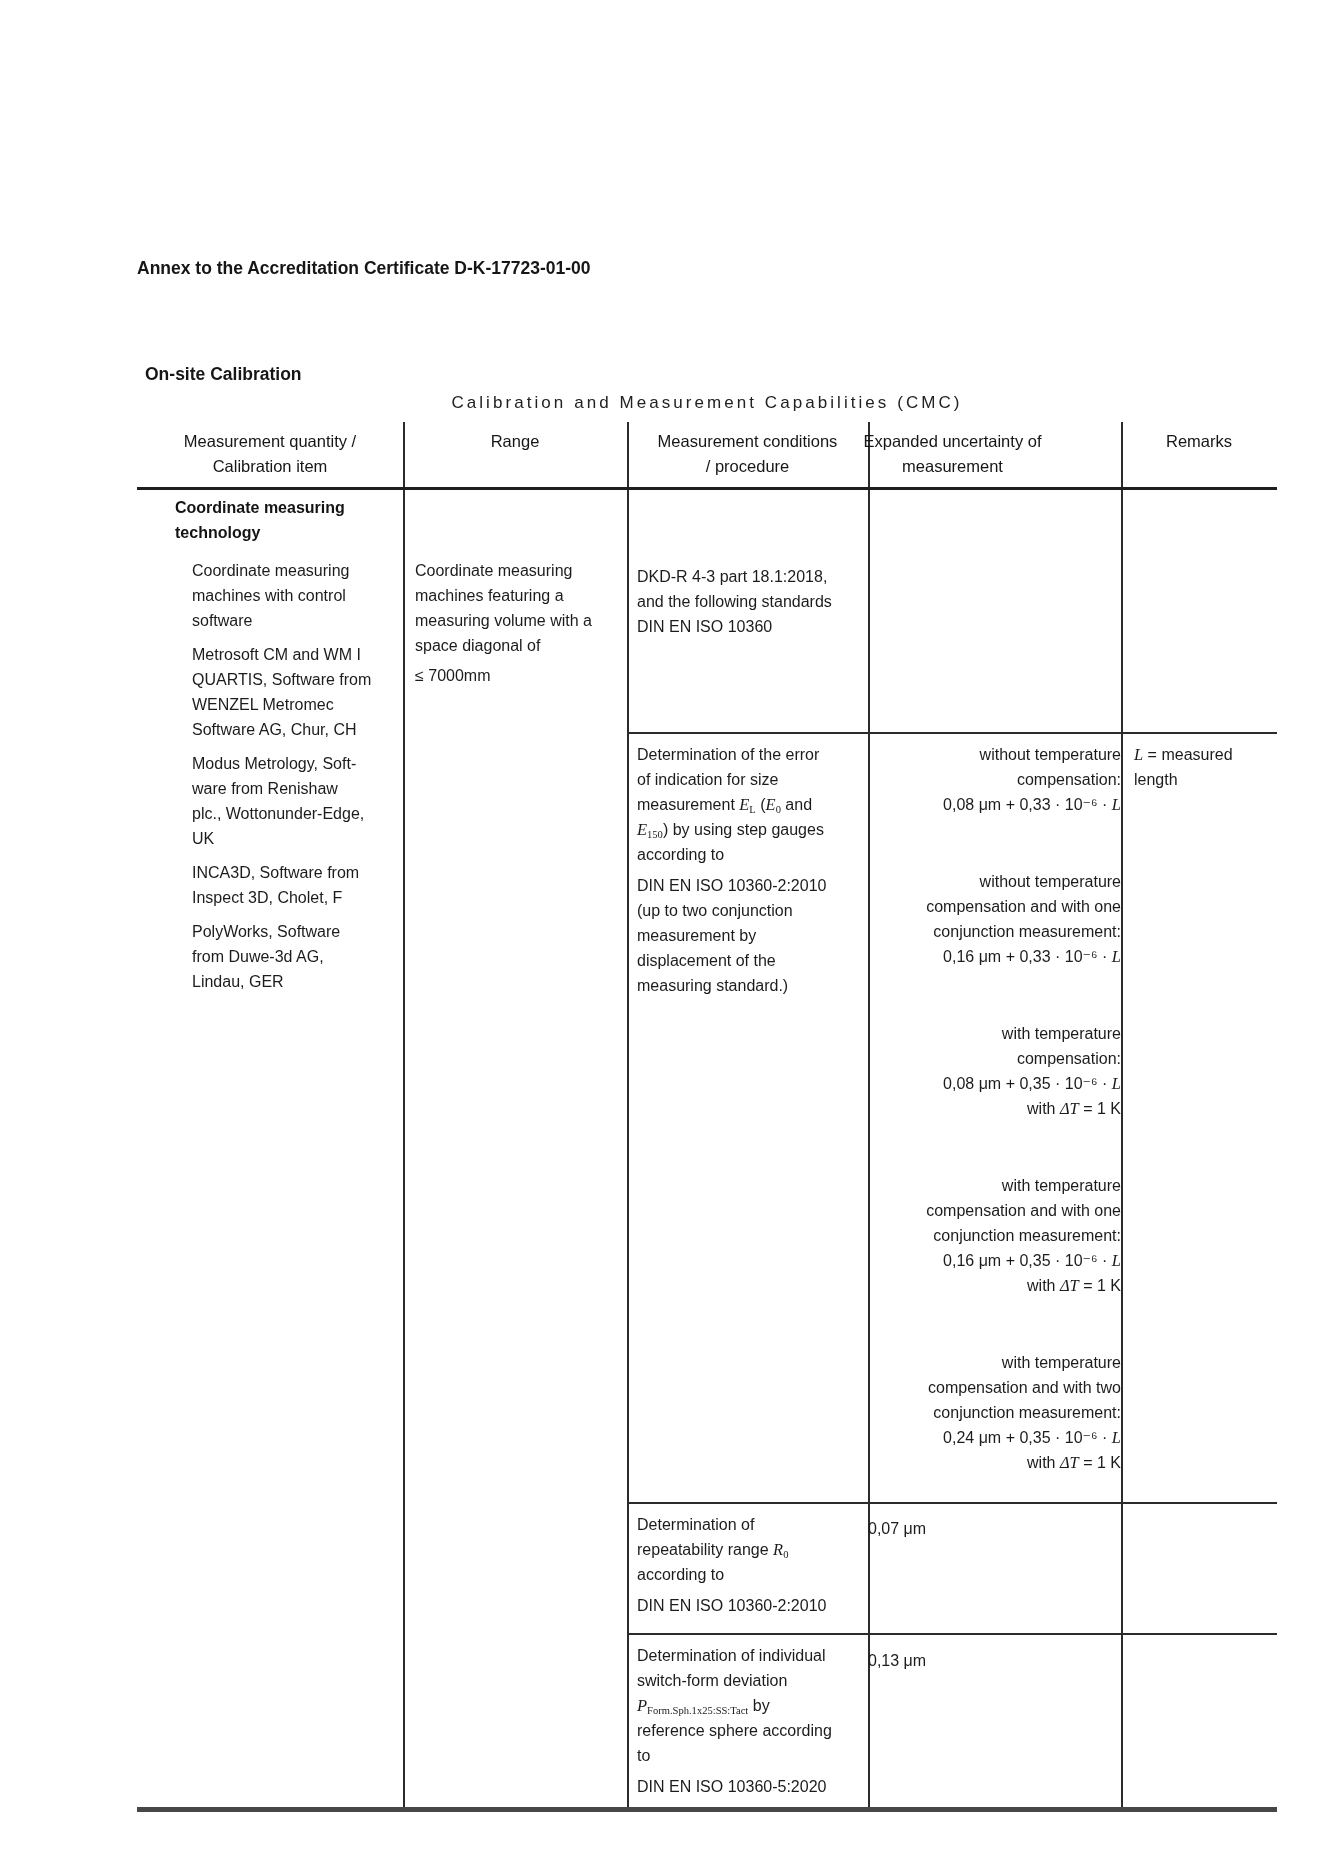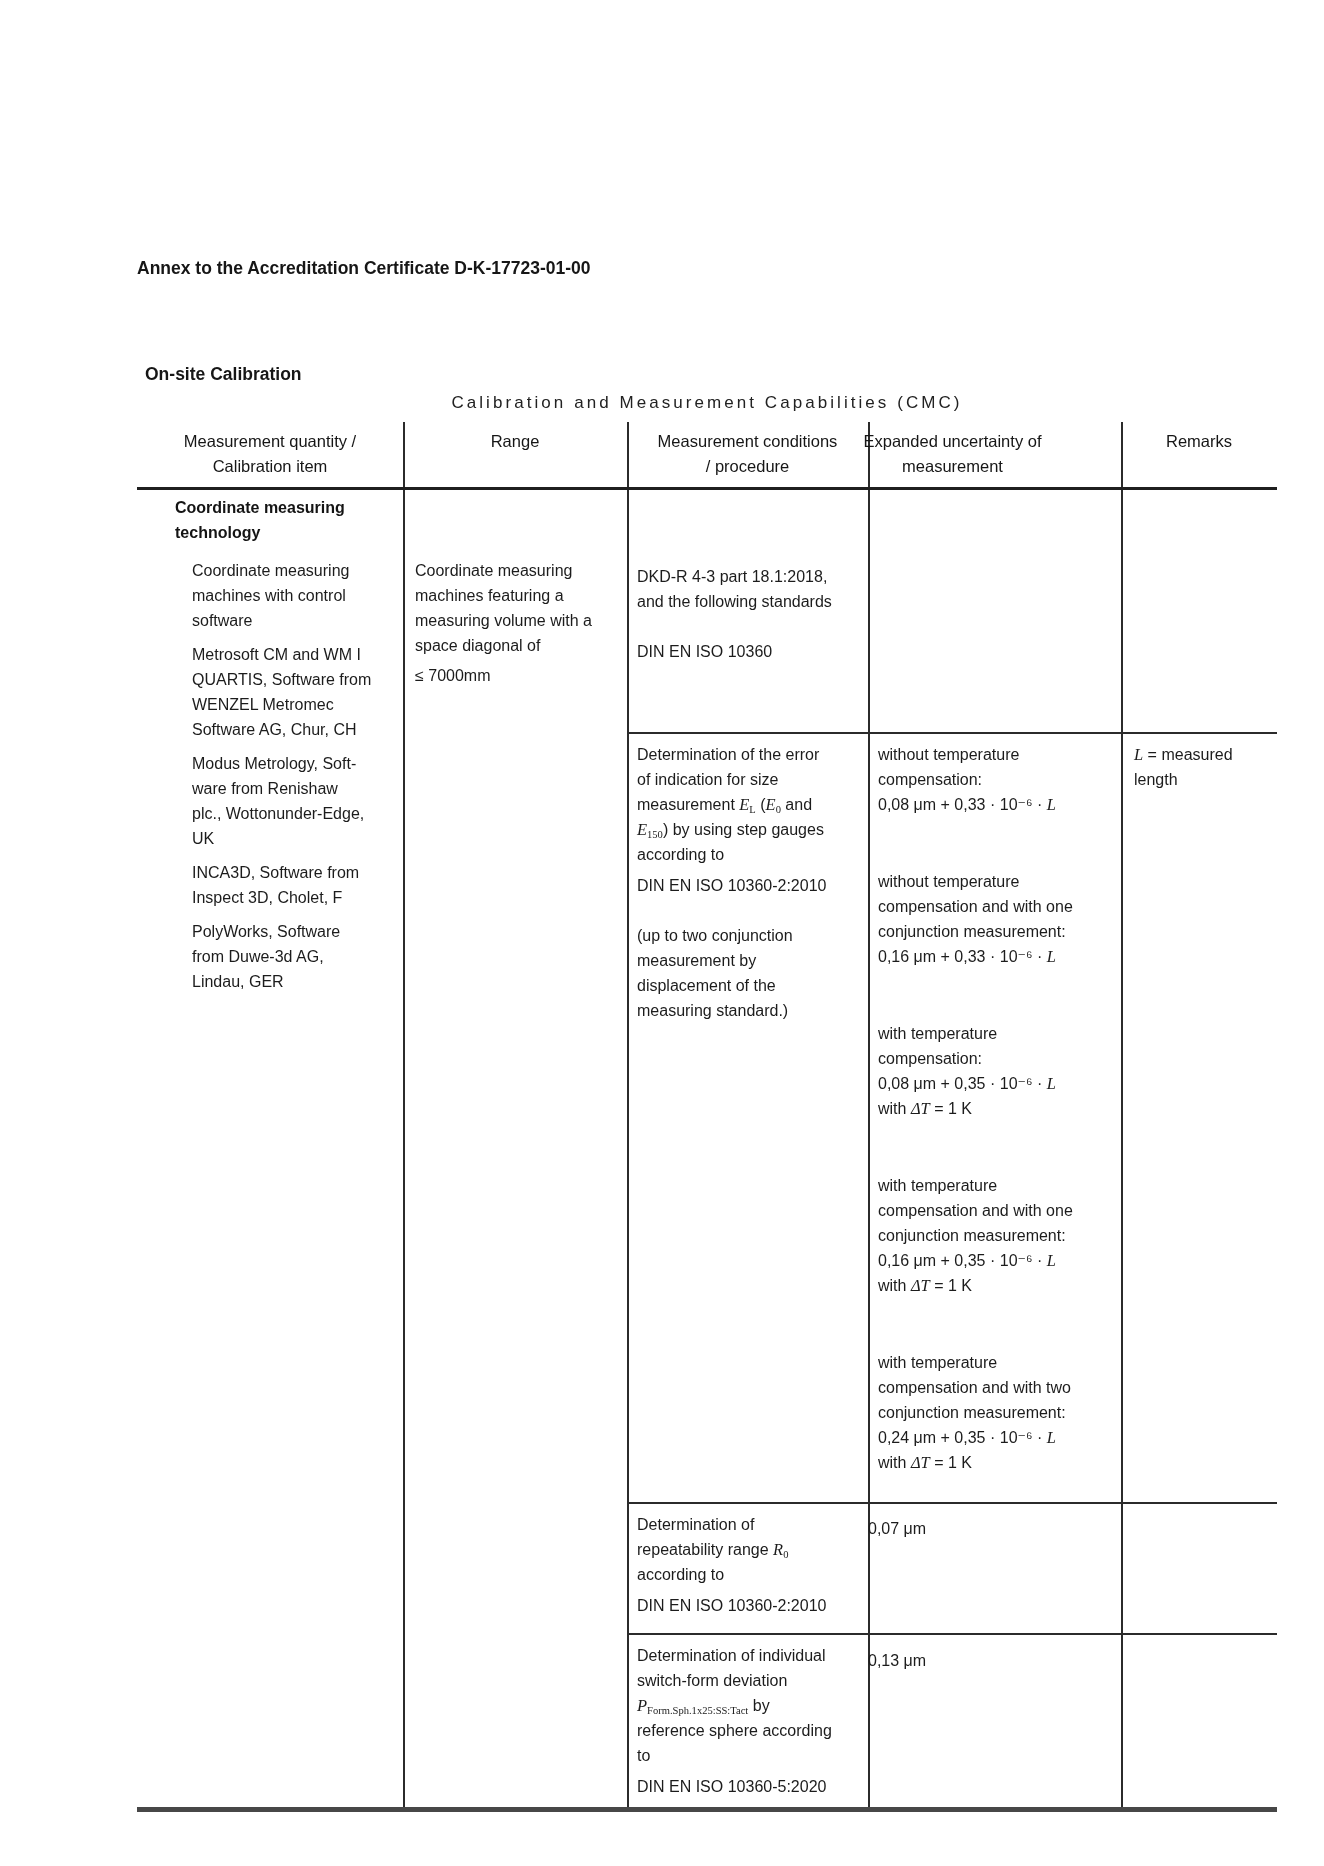--- a/index.html
+++ b/index.html
@@ -40,28 +40,28 @@
 
   .group-title{left:38px;top:73px;width:230px;font-weight:bold;color:#141414;}
   .q-items{left:55px;top:136px;width:238px;}
   .q-item{margin:0 0 9px 0;}
   .range-cell{left:278px;top:136px;width:202px;}
   .range-limit{margin-top:5px;}
 
   .cond{left:500px;width:225px;}
   .cond p{margin:0;}
   .cond .p2{margin-top:6px;}
-  .cond .p3{margin-top:25px;}
+  .cond .p3{margin-top:0;}
   .r1{top:136px;}
   .r2{top:320px;}
   .r3{top:1090px;}
   .r4{top:1221px;}
 
   .unc{left:741px;top:320px;width:243px;}
-  .unc-block{margin:0 0 52px 0;}
+  .unc-block{margin:0 0 52px 0;text-align:right;}
   .unc-val{left:731px;width:228px;text-align:left;}
   .uv3{top:1094px;}
   .uv4{top:1226px;}
   .remark{left:997px;top:320px;width:140px;}
 
   
   .seg-i{font-family:"Liberation Serif","DejaVu Serif",serif;font-style:italic;font-size:1.03em;}
   .seg-sub{font-family:"Liberation Serif","DejaVu Serif",serif;font-size:0.66em;
            vertical-align:-0.28em;letter-spacing:0;line-height:0;}
 </style>

